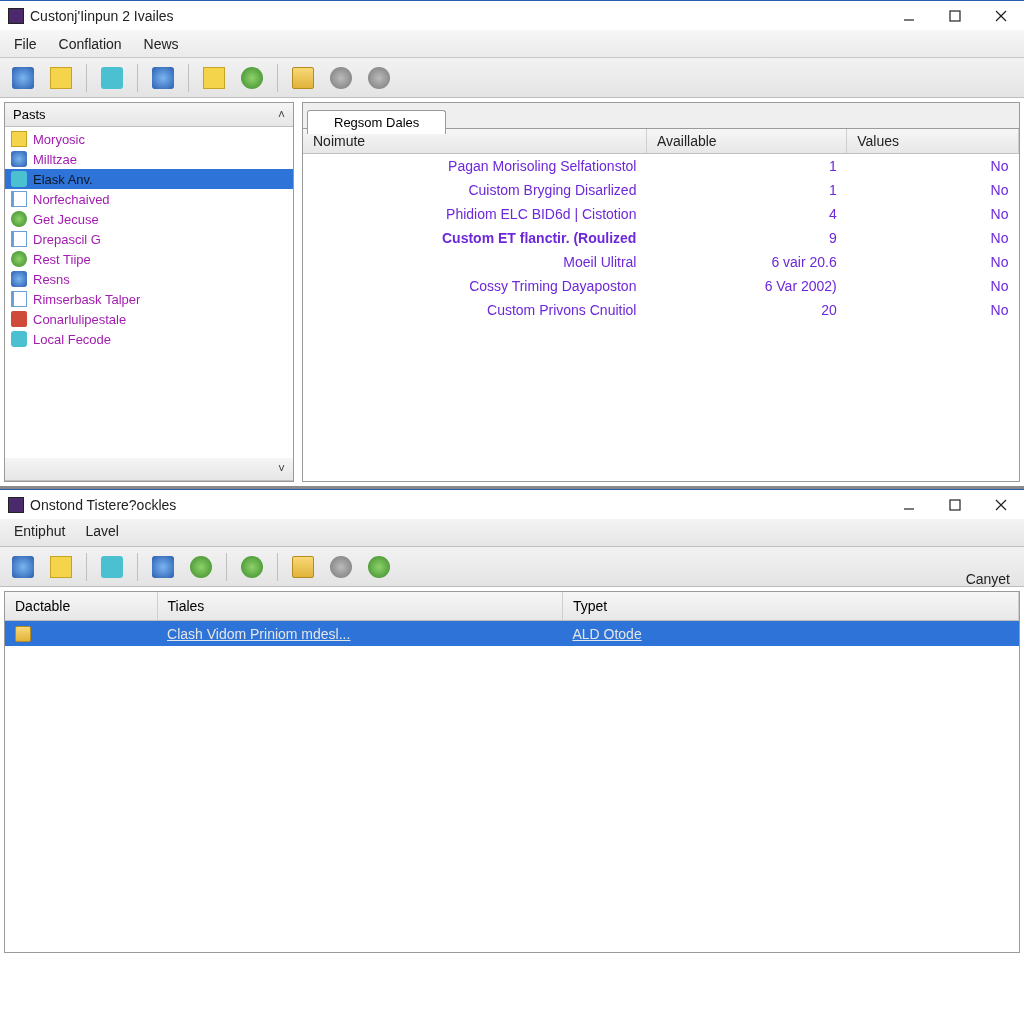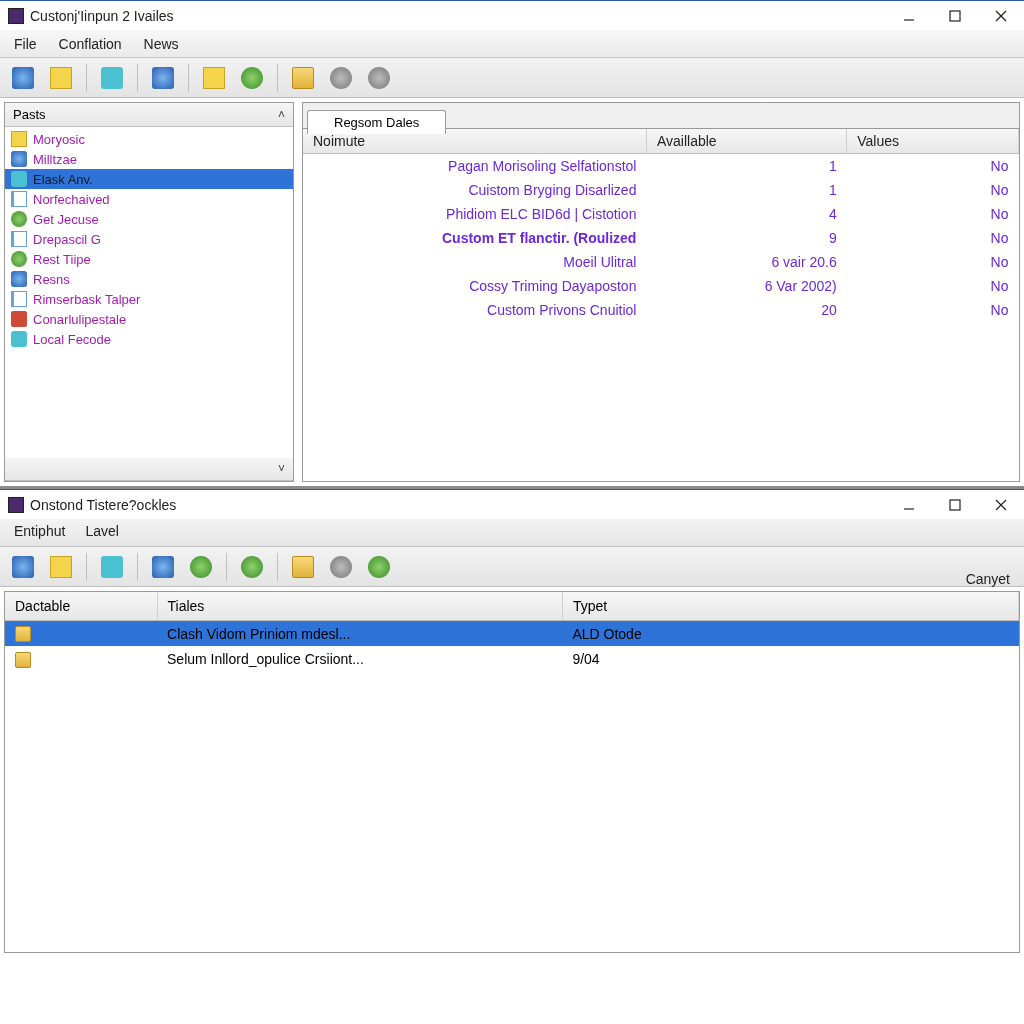--- a/index.html
+++ b/index.html
@@ -45,21 +45,21 @@
 
 .window2 { border-top: 1px solid #888; }
 .menu2 { height: 28px; background: linear-gradient(#f3f3f3,#e6e6e6); border-bottom: 1px solid #c0c0c0; display: flex; align-items: flex-start; padding: 0 4px; }
 .menu2 .menu-item { font-size: 14px; }
 .menu2 .right { margin-left: auto; margin-top: 48px; }
 
 .list2 { border: 1px solid #9a9a9a; margin: 4px; height: 362px; background: #fff; }
 .list2 table { width: 100%; border-collapse: collapse; }
 .list2 th { text-align: left; font-weight: normal; background: linear-gradient(#f6f6f6,#e7e7e7); border-right: 1px solid #cfcfcf; border-bottom: 1px solid #bfbfbf; padding: 6px 10px; font-size: 14px; }
 .list2 td { padding: 4px 10px; font-size: 14px; }
-.list2 tr.sel td { background: #2e74d8; color: #000000; }
+.list2 tr.sel td { background: #2e74d8; color: #e5e5e5; text-decoration: underline; }
 .row-icon { width: 16px; height: 16px; display: inline-block; vertical-align: middle; }
 
 
 .i-folder { background: linear-gradient(#f8d877,#e1b33a); border: 1px solid #b58a1e; border-radius: 2px; }
 .i-doc { background: #fff; border: 1px solid #6aa0d8; box-shadow: inset 2px 0 0 #6aa0d8; }
 .i-green { background: radial-gradient(circle,#8ed26a,#3a8a2a); border-radius: 50%; }
 .i-blue { background: radial-gradient(circle,#7ab6f0,#2a5db0); border-radius: 3px; }
 .i-red { background: #d04a3a; border-radius: 2px; }
 .i-gray { background: radial-gradient(circle,#bbb,#777); border-radius: 50%; }
 .i-yellow { background: #f3d44a; border: 1px solid #c7a423; }
@@ -315,21 +315,16 @@
         <th style="width:40%">Tiales</th>
         <th>Typet</th>
       </tr>
         </thead>
       <tbody id="list2-body">
           <tr class="sel">
             <td><span class="row-icon i-folder"></span></td>
             <td>Clash Vidom Priniom mdesl...</td>
             <td>ALD Otode</td>
           </tr>
-          <tr>
-            <td><span class="row-icon i-folder"></span></td>
-            <td>Selum Inllord_opulice Crsiiont...</td>
-            <td>9/04</td>
-          </tr>
         </tbody>
     </table>
   </div>
 </div>
 
 </body></html>

